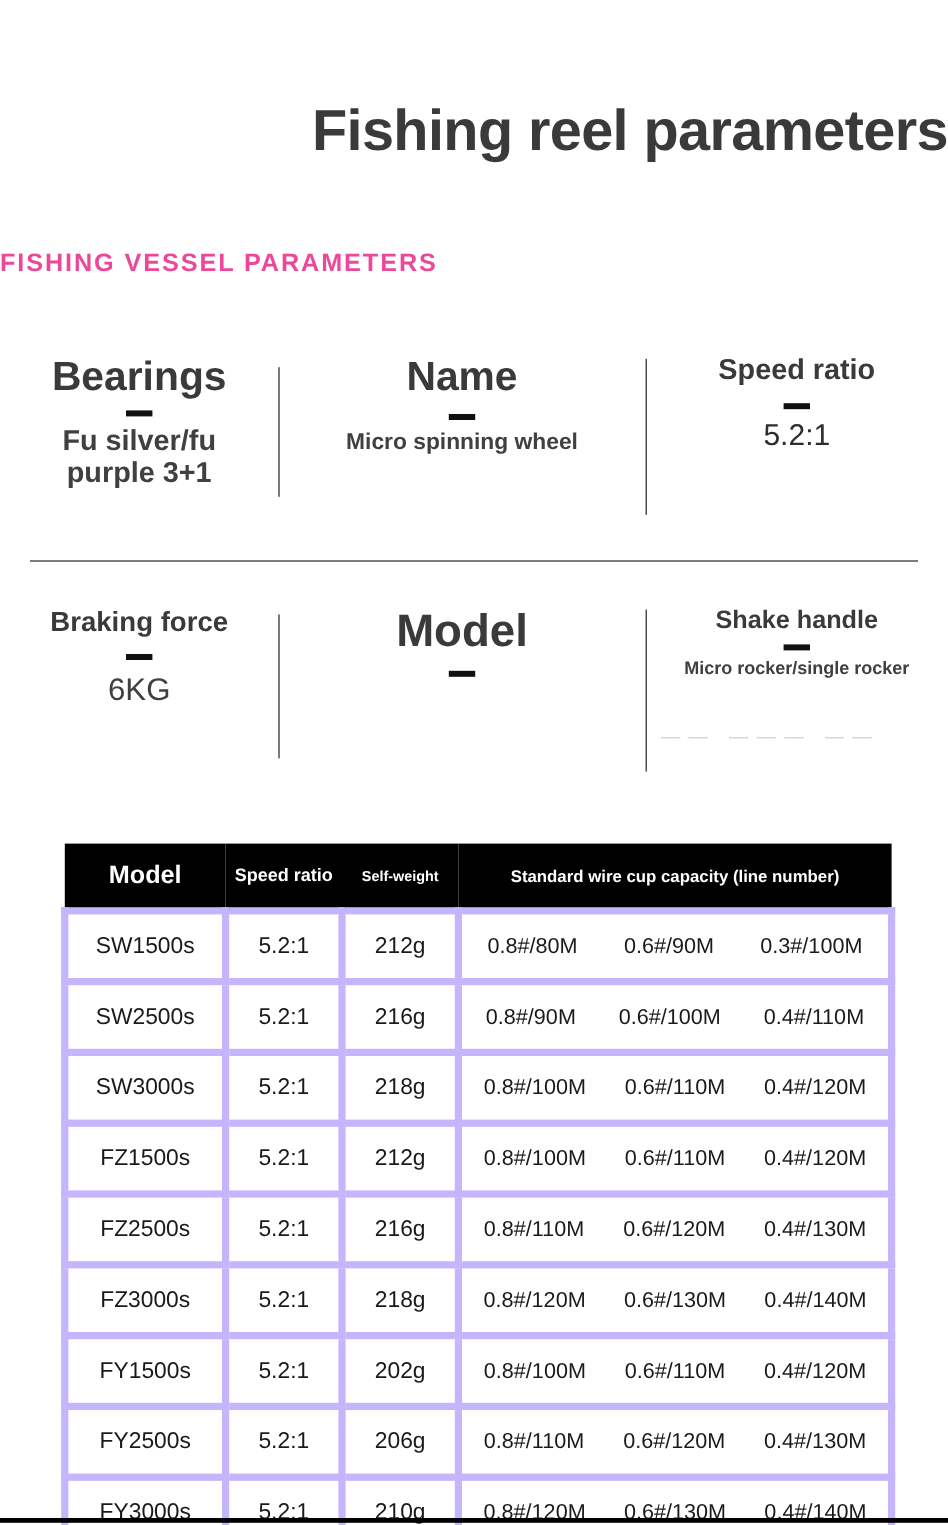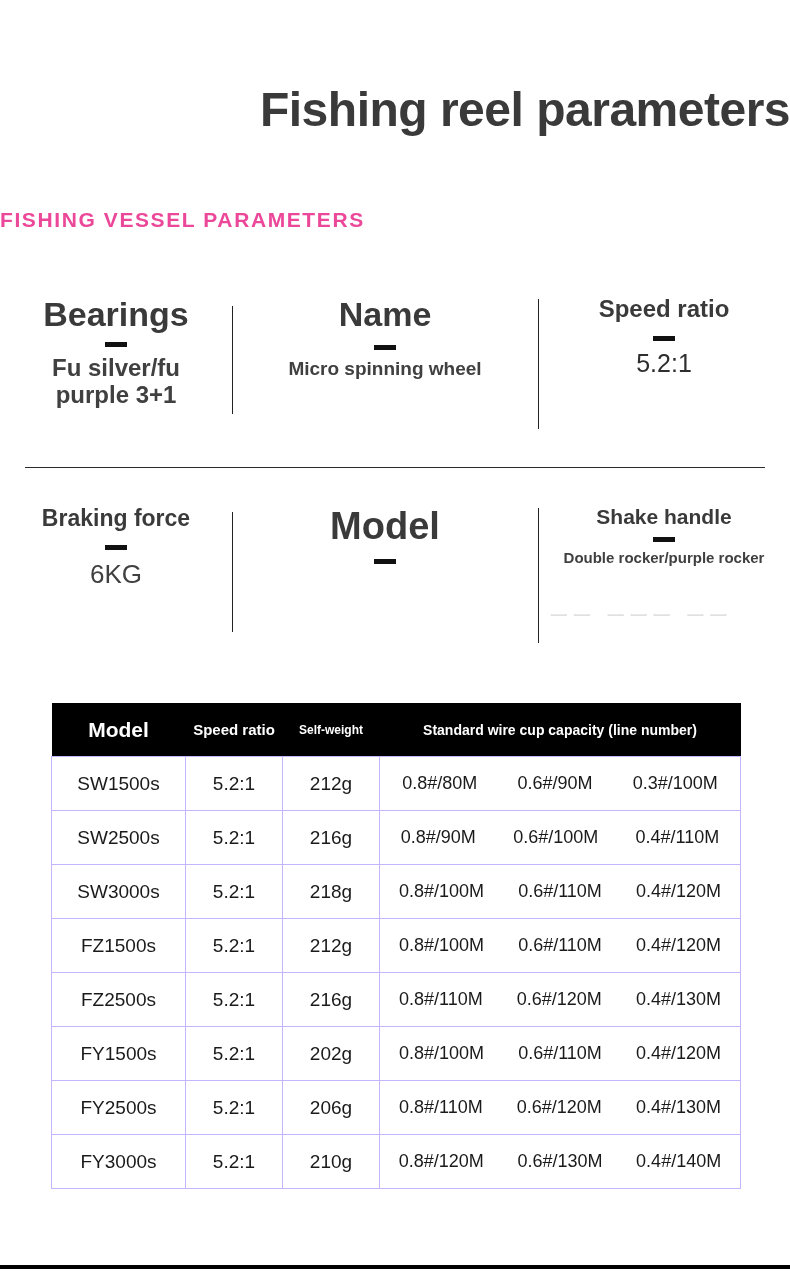--- a/index.html
+++ b/index.html
@@ -166,21 +166,21 @@
     text-align: center;
     border: none;
     padding: 0;
   }
   .spec-table th.th-model { font-size: 21px; }
   .spec-table th.th-speed { font-size: 15px; }
   .spec-table th.th-weight { font-size: 12px; }
   .spec-table th.th-capacity { font-size: 14px; }
 
   .spec-table td {
-    border: 1px solid #c4b5fd;
+    border: 6px solid #c4b5fd;
     height: 53px;
     text-align: center;
     font-size: 19px;
     color: #1a1a1a;
     padding: 0;
     background: #ffffff;
   }
   .spec-table td.cap-cell {
     font-size: 18px;
   }
@@ -242,21 +242,21 @@
       <span class="spec-dash"></span>
       <div class="spec-value">6KG</div>
     </div>
     <div class="spec-cell c2 divided-left" id="r2c2">
       <div class="spec-label">Model</div>
       <span class="spec-dash"></span>
     </div>
     <div class="spec-cell c3 divided-left" id="r2c3">
       <div class="spec-label">Shake handle</div>
       <span class="spec-dash"></span>
-      <div class="spec-value">Double rocker/purple rocker</div>
+      <div class="spec-value">Micro rocker/single rocker</div>
     </div>
   </div>
 
   <div class="watermark">一一 一一一 一一</div>
 
   <table class="spec-table">
     <colgroup>
       <col class="col-model">
       <col class="col-speed">
       <col class="col-weight">
@@ -325,20 +325,32 @@
           <td>216g</td>
           <td class="cap-cell">
             <div class="cap-inner">
               <span>0.8#/110M</span>
               <span>0.6#/120M</span>
               <span>0.4#/130M</span>
             </div>
           </td>
         </tr>
         <tr>
+          <td>FZ3000s</td>
+          <td>5.2:1</td>
+          <td>218g</td>
+          <td class="cap-cell">
+            <div class="cap-inner">
+              <span>0.8#/120M</span>
+              <span>0.6#/130M</span>
+              <span>0.4#/140M</span>
+            </div>
+          </td>
+        </tr>
+        <tr>
           <td>FY1500s</td>
           <td>5.2:1</td>
           <td>202g</td>
           <td class="cap-cell">
             <div class="cap-inner">
               <span>0.8#/100M</span>
               <span>0.6#/110M</span>
               <span>0.4#/120M</span>
             </div>
           </td>

